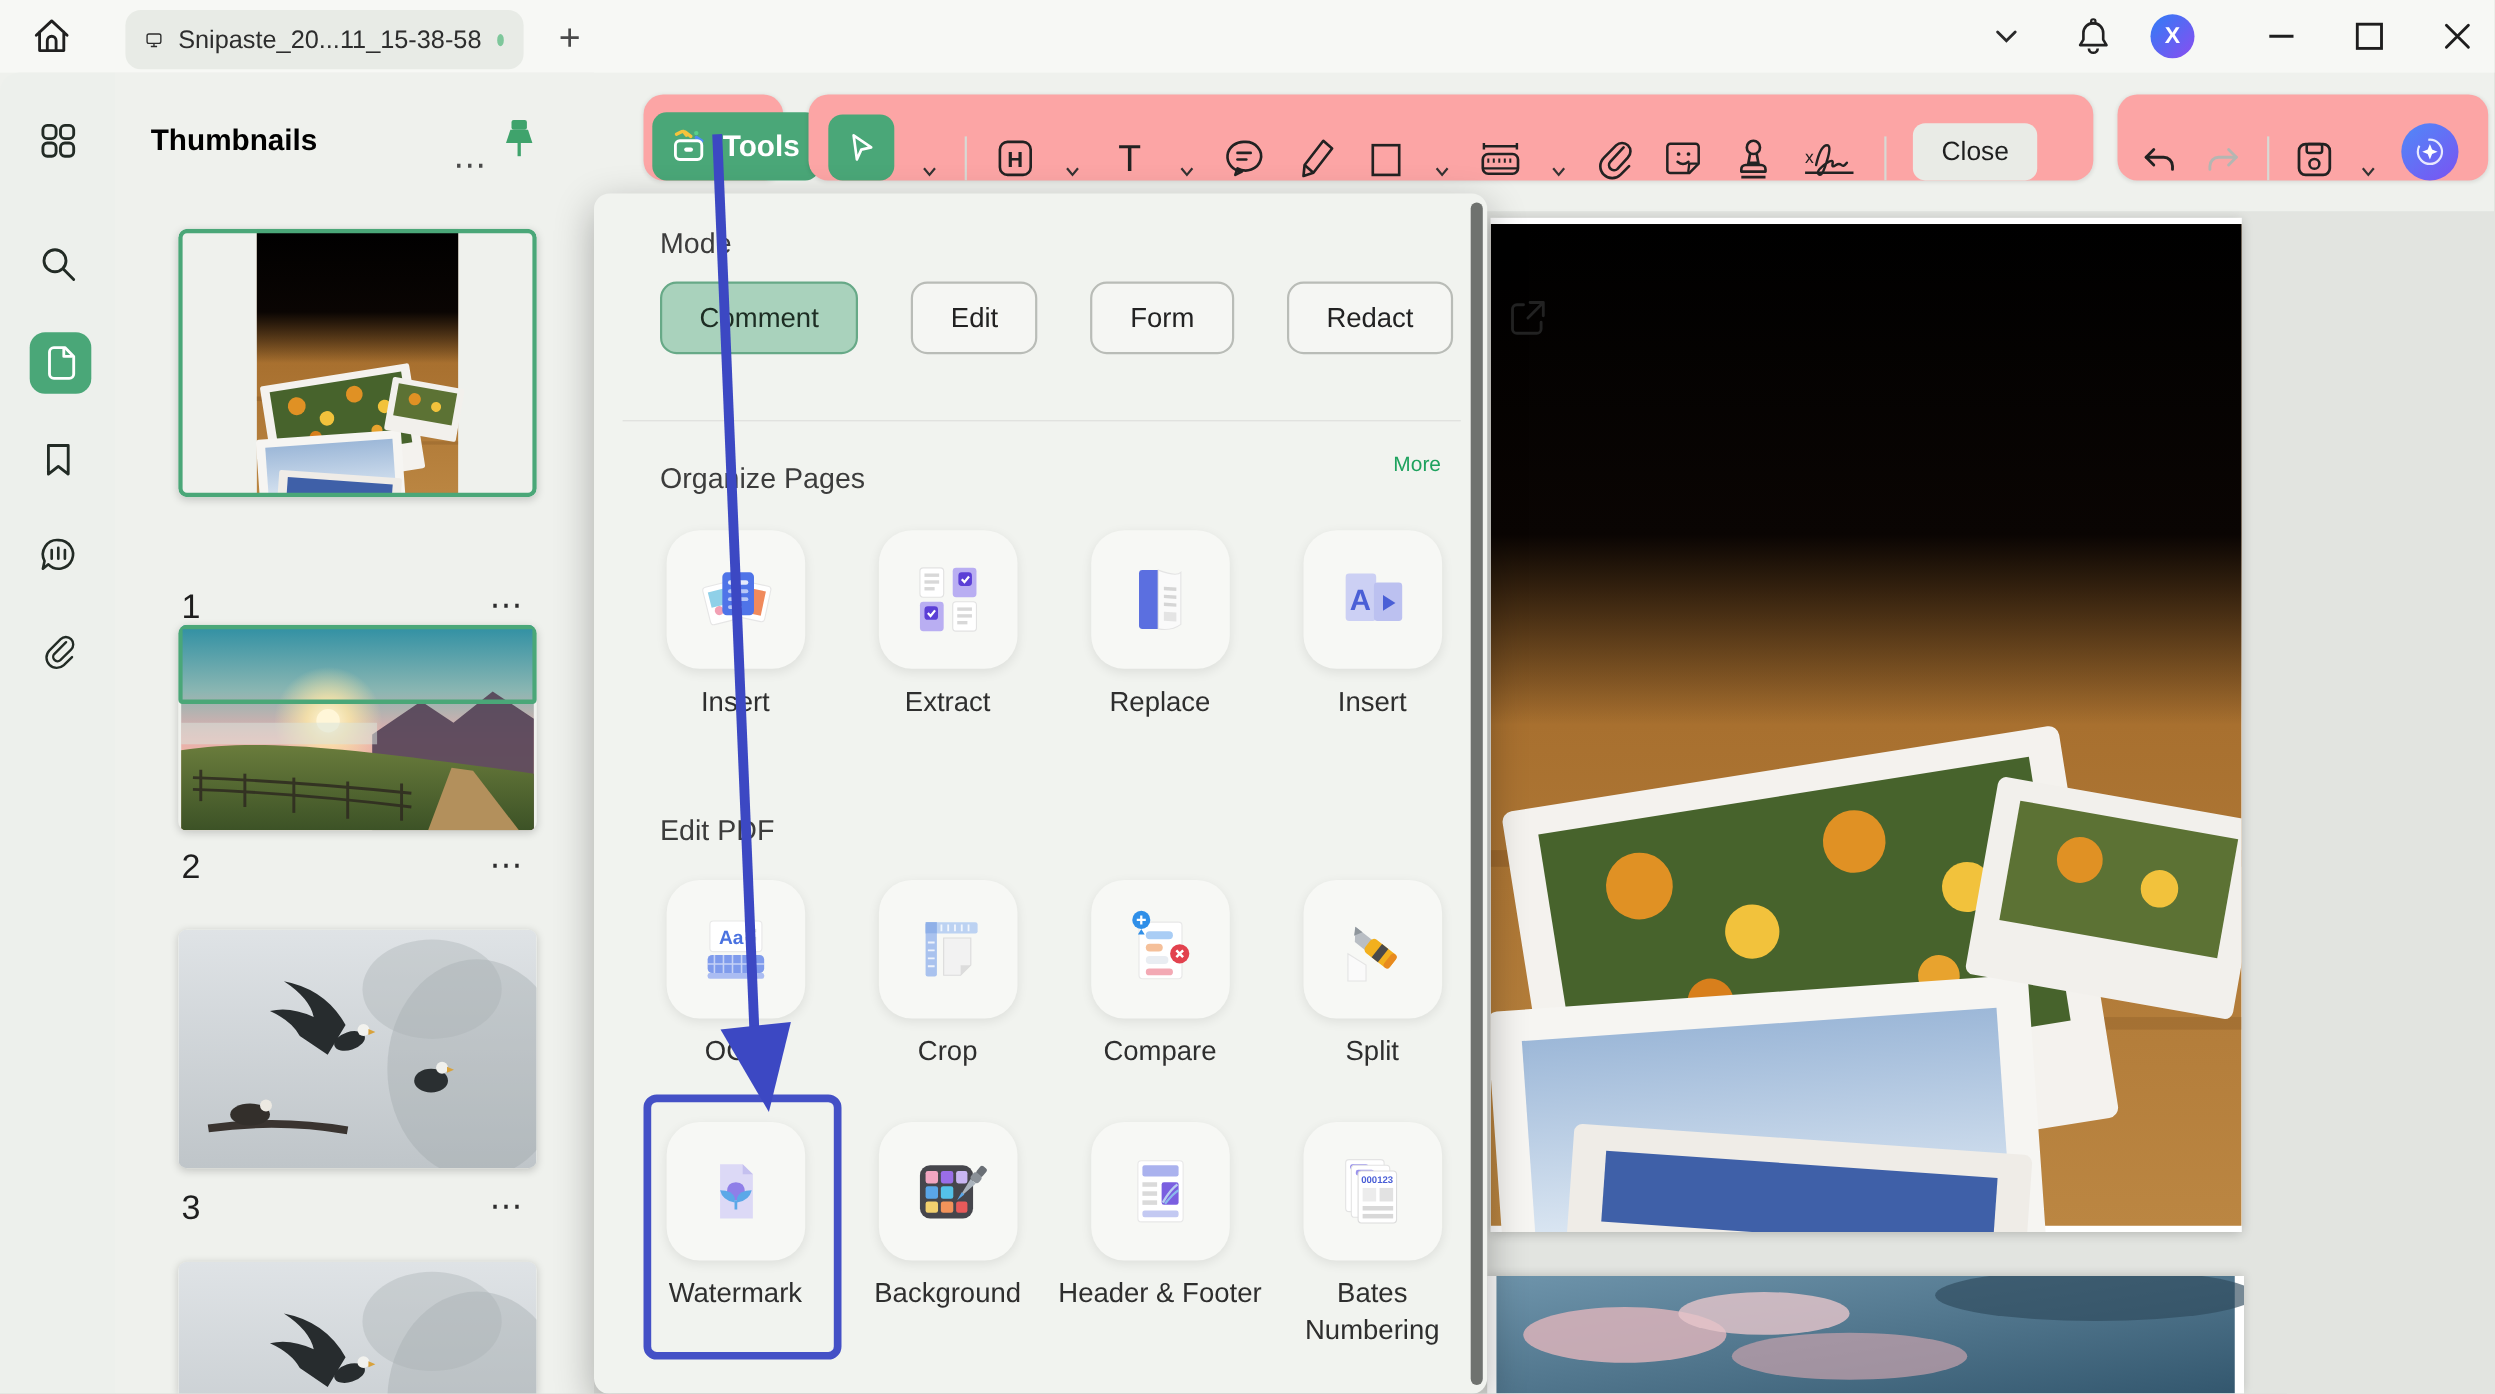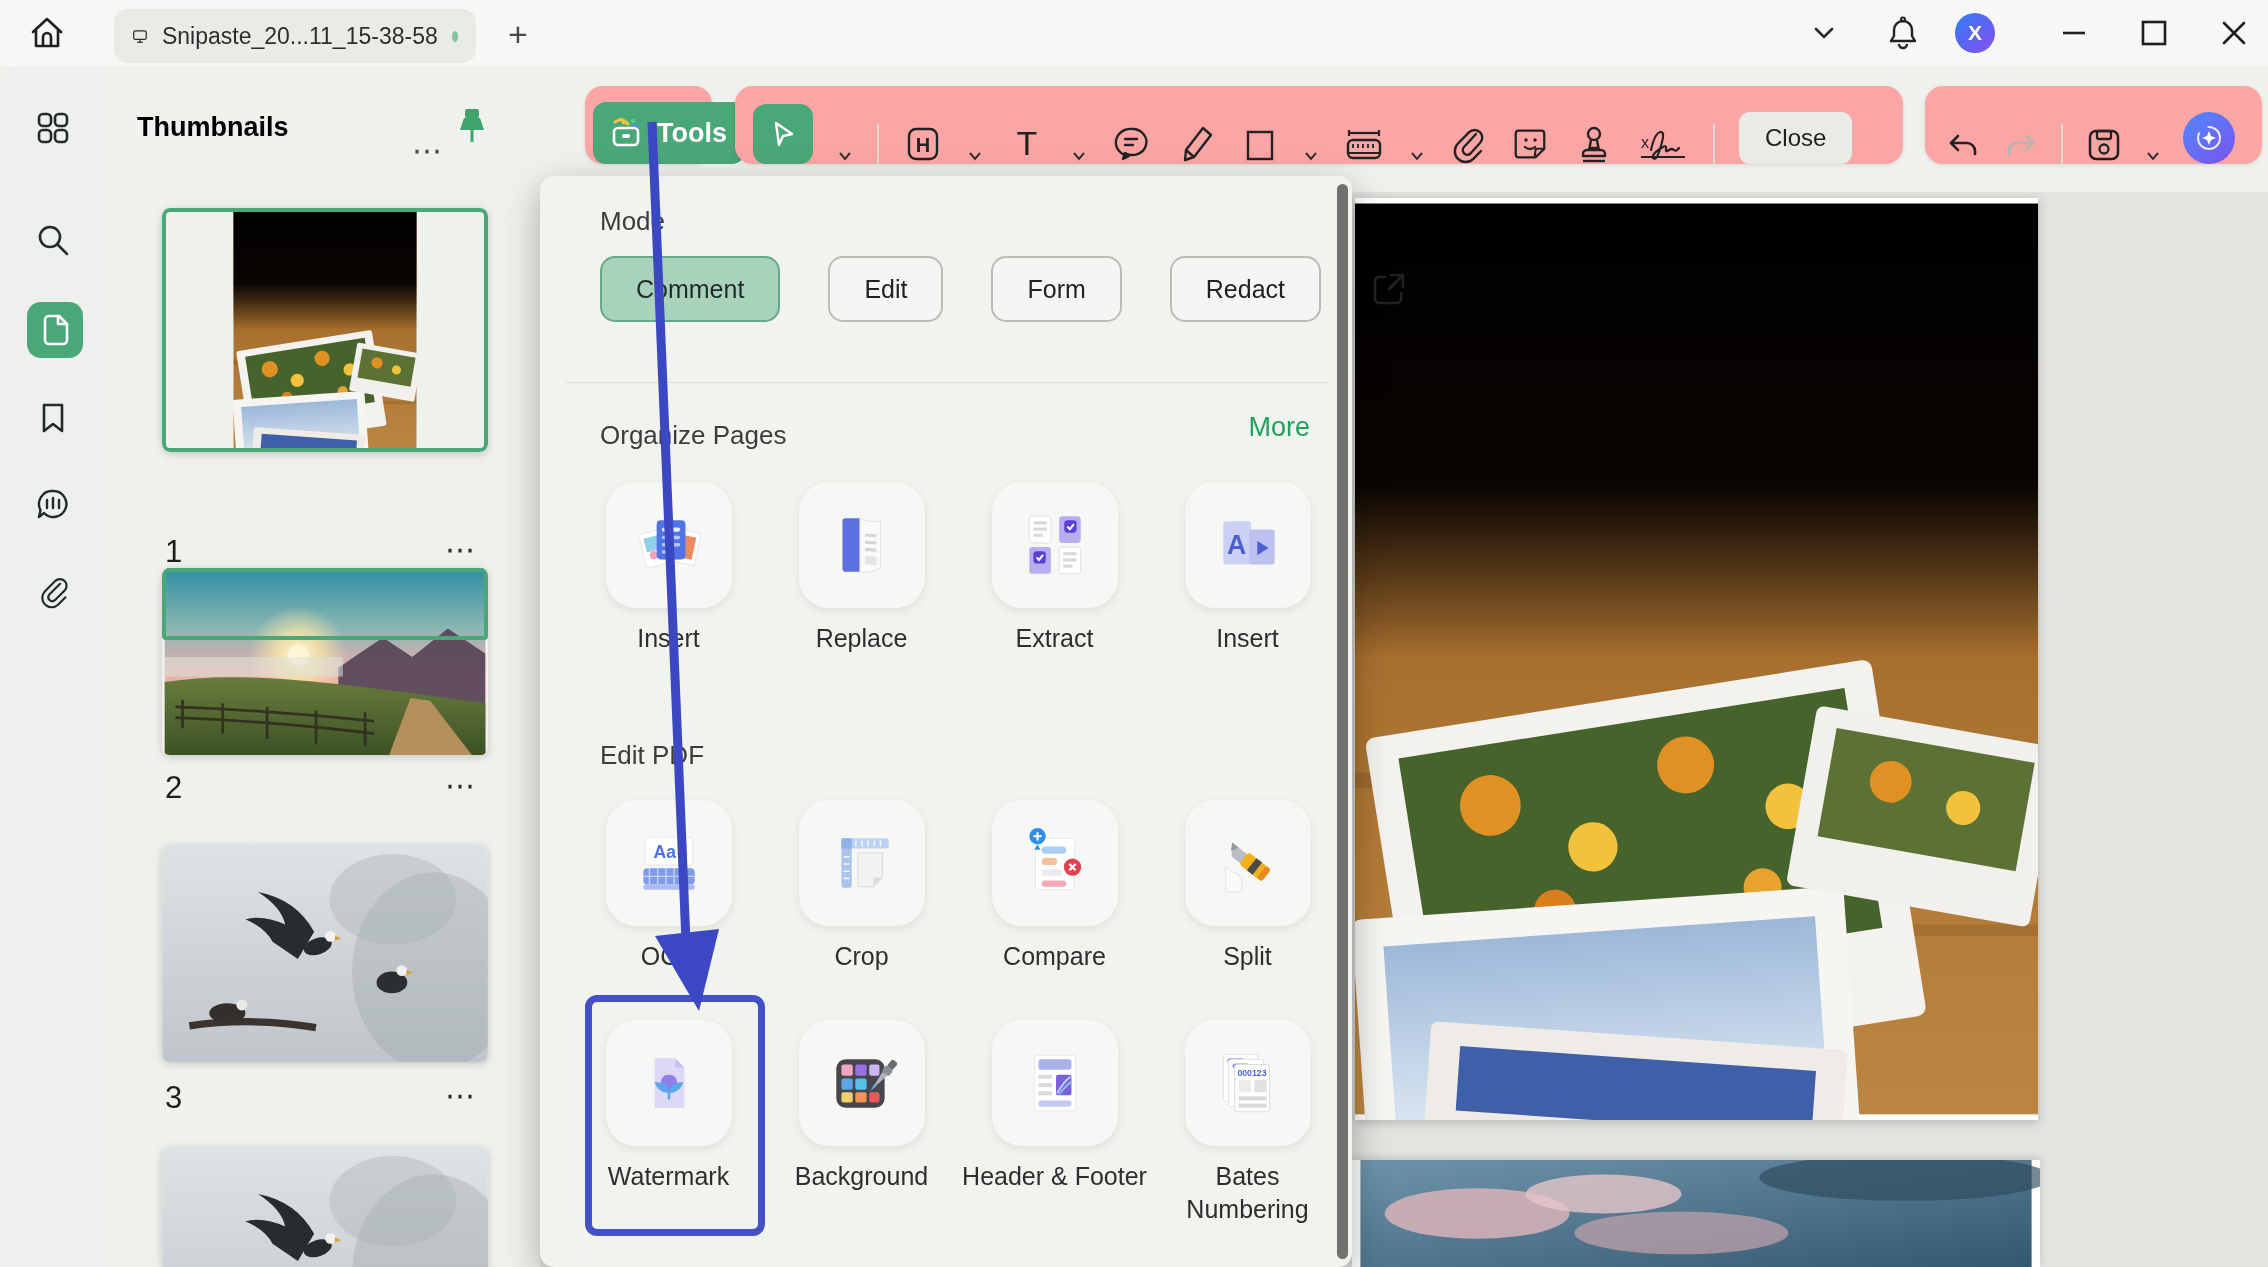--- a/index.html
+++ b/index.html
@@ -38,21 +38,21 @@
   .doc-area{position:absolute;left:540px;top:192px;width:1728px;height:1075px;background:#e2e4e0;}
   .doc-page{position:absolute;box-shadow:0 2px 10px rgba(0,0,0,.22);overflow:hidden;background:#fff;}
   
   .panel{position:absolute;left:540px;top:176px;width:812px;height:1091px;background:#f1f3ef;border-radius:14px;box-shadow:0 12px 36px rgba(0,0,0,.30);}
   .panel-scrollbar{position:absolute;left:797px;top:8px;width:11px;height:1075px;background:#6f726f;border-radius:6px;}
   .section-label{position:absolute;left:60px;font-size:26px;color:#3c3c3c;}
   .mode-row{position:absolute;left:60px;top:80px;display:flex;gap:48px;align-items:center;}
   .mode-btn{height:62px;padding:0 34px;border-radius:15px;background:#f5f6f3;border:2px solid #b9bcb7;display:flex;align-items:center;font-size:25px;color:#222;}
   .mode-btn.active{background:#a9d2bc;border-color:#67a987;color:#1d2d23;}
   .panel-divider{position:absolute;left:26px;top:206px;width:762px;height:1px;background:#dcdedb;}
-  .more-link{position:absolute;left:650px;top:236px;width:120px;text-align:right;font-size:27px;color:#1ea25e;}
+  .more-link{position:absolute;left:650px;top:236px;width:120px;text-align:right;font-size:19px;color:#1ea25e;}
   .tile-row{position:absolute;left:32px;width:772px;display:grid;grid-template-columns:repeat(4,193px);justify-items:center;}
   .tile{width:126px;height:126px;background:#f7f8f5;border-radius:30px;box-shadow:0 3px 10px rgba(0,0,0,.08);display:flex;align-items:center;justify-content:center;}
   .tile-label{margin-top:14px;font-size:25px;color:#2e2e2e;text-align:center;line-height:1.3;width:185px;}
   .tile-cell{display:flex;flex-direction:column;align-items:center;}
   .wm-highlight{position:absolute;left:45px;top:819px;width:166px;height:227px;border:7px solid #4450c6;border-radius:12px;pointer-events:none;}
   .arrow-overlay{position:absolute;left:0;top:0;z-index:60;pointer-events:none;}
   text{font-family:"Liberation Sans",sans-serif;}
 </style>
 </head>
 <body>
@@ -520,50 +520,50 @@
           <rect x="29" y="27" width="18" height="3.4" rx="1.7" fill="#fff" opacity=".6"></rect>
           <rect x="29" y="34" width="18" height="3.4" rx="1.7" fill="#fff" opacity=".6"></rect>
           <rect x="29" y="41" width="12" height="3.4" rx="1.7" fill="#fff" opacity=".6"></rect>
         </svg>
           </div>
         <div class="tile-label">Insert</div>
       </div>
       <div class="tile-cell">
         <div class="tile">
             <svg width="74" height="74" viewBox="0 0 72 72">
-          <path d="M20 10 h14 v52 h-14 a3 3 0 0 1 -3 -3 v-46 a3 3 0 0 1 3 -3 z" fill="#5b6fe0"></path>
-          <path d="M34 10 q16 6 20 2 v46 q-8 6 -20 4 z" fill="#fafafa" stroke="#e4e4e4"></path>
-          <rect x="39" y="22" width="11" height="3" fill="#d5d5d5" transform="skewY(4)"></rect>
-          <rect x="39" y="29" width="11" height="3" fill="#d5d5d5" transform="skewY(4)"></rect>
-          <rect x="39" y="36" width="11" height="3" fill="#d5d5d5" transform="skewY(4)"></rect>
-          <rect x="39" y="44" width="11" height="8" fill="#e4e4e4" transform="skewY(4)"></rect>
-        </svg>
-          </div>
-        <div class="tile-label">Replace</div>
-      </div>
-      <div class="tile-cell">
-        <div class="tile">
-            <svg width="74" height="74" viewBox="0 0 72 72">
           <rect x="11" y="8" width="21" height="26" rx="3" fill="#fff" stroke="#e2e2e2"></rect>
           <rect x="15" y="13" width="13" height="3" fill="#d8d8d8"></rect>
               <rect x="15" y="19" width="13" height="3" fill="#d8d8d8"></rect>
               <rect x="15" y="25" width="9" height="3" fill="#d8d8d8"></rect>
           <rect x="40" y="8" width="21" height="26" rx="3" fill="#b9aef2"></rect>
           <rect x="45" y="12" width="12" height="12" rx="3" fill="#5b3fd6"></rect>
               <path d="M48 18 l2.4 2.6 4 -5" stroke="#fff" stroke-width="2" fill="none"></path>
           <rect x="11" y="38" width="21" height="26" rx="3" fill="#b9aef2"></rect>
           <rect x="15" y="42" width="12" height="12" rx="3" fill="#5b3fd6"></rect>
               <path d="M18 48 l2.4 2.6 4 -5" stroke="#fff" stroke-width="2" fill="none"></path>
           <rect x="40" y="38" width="21" height="26" rx="3" fill="#fff" stroke="#e2e2e2"></rect>
           <rect x="44" y="43" width="13" height="3" fill="#d8d8d8"></rect>
               <rect x="44" y="49" width="13" height="3" fill="#d8d8d8"></rect>
               <rect x="44" y="55" width="9" height="3" fill="#d8d8d8"></rect>
         </svg>
           </div>
         <div class="tile-label">Extract</div>
+      </div>
+      <div class="tile-cell">
+        <div class="tile">
+            <svg width="74" height="74" viewBox="0 0 72 72">
+          <path d="M20 10 h14 v52 h-14 a3 3 0 0 1 -3 -3 v-46 a3 3 0 0 1 3 -3 z" fill="#5b6fe0"></path>
+          <path d="M34 10 q16 6 20 2 v46 q-8 6 -20 4 z" fill="#fafafa" stroke="#e4e4e4"></path>
+          <rect x="39" y="22" width="11" height="3" fill="#d5d5d5" transform="skewY(4)"></rect>
+          <rect x="39" y="29" width="11" height="3" fill="#d5d5d5" transform="skewY(4)"></rect>
+          <rect x="39" y="36" width="11" height="3" fill="#d5d5d5" transform="skewY(4)"></rect>
+          <rect x="39" y="44" width="11" height="8" fill="#e4e4e4" transform="skewY(4)"></rect>
+        </svg>
+          </div>
+        <div class="tile-label">Replace</div>
       </div>
       <div class="tile-cell">
         <div class="tile">
             <svg width="74" height="74" viewBox="0 0 72 72">
           <rect x="12" y="13" width="27" height="42" rx="3" fill="#ccd0f4"></rect>
           <rect x="37" y="21" width="25" height="34" rx="3" fill="#bcc1f0"></rect>
           <text x="25" y="45" text-anchor="middle" font-size="26" font-weight="bold" fill="#4a5fd6">A</text>
           <path d="M45 32 l11 7 -11 7 z" fill="#4a5fd6"></path>
         </svg>
           </div>

